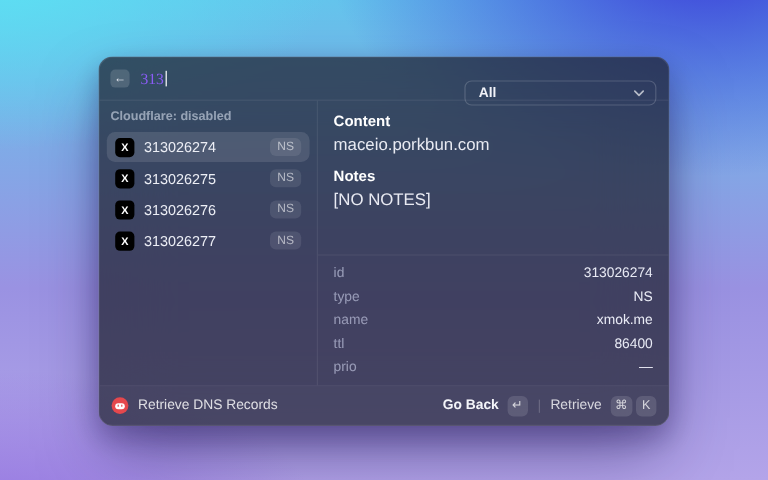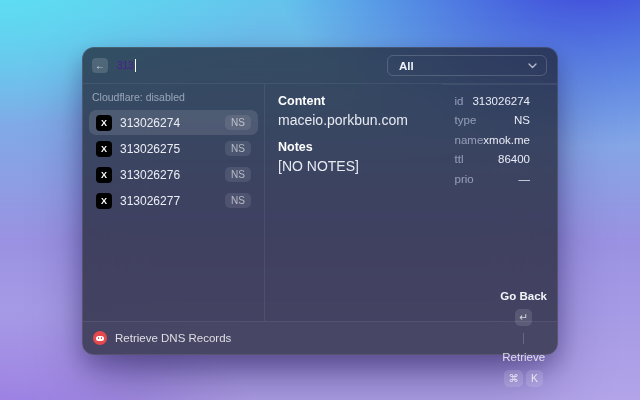--- a/index.html
+++ b/index.html
@@ -26,78 +26,78 @@
   }
 
   
   .header { height: 35px; flex: 0 0 35px; display: flex; align-items: center; padding: 0 10px 0 9px; position: relative; }
   .back-btn {
     width: 16px; height: 15px; border-radius: 4px;
     background: rgba(255,255,255,0.14);
     display: flex; align-items: center; justify-content: center;
     font-size: 10px; color: #e9ebf2; cursor: default;
   }
-  .search-text { margin-left: 9px; font-size: 10px; color: #4c1d95; display: flex; align-items: center; }
+  .search-text { margin-left: 9px; font-size: 13px; color: #8b5cf6; display: flex; align-items: center; font-family: Liberation Serif, serif; }
   .caret { display: inline-block; width: 1.5px; height: 13px; background: #ffffff; margin-left: 1px; }
   .dropdown {
-    position: absolute; right: 10px; top: 7px; width: 160px; height: 21px;
+    position: absolute; right: 10px; top: 19px; width: 160px; height: 21px;
     border: 1px solid rgba(255,255,255,0.17); border-radius: 6px;
     display: flex; align-items: center; padding: 0 9px 0 11px;
   }
   .dropdown-label { font-size: 11.5px; font-weight: bold; color: #f0f2f8; }
   .dropdown-chevron { margin-left: auto; display: flex; }
 
   .h-divider { height: 1px; background: rgba(255,255,255,0.07); flex: 0 0 1px; }
 
   
   .main { flex: 1 1 auto; display: flex; min-height: 0; }
   .sidebar { width: 182px; flex: 0 0 182px; border-right: 1px solid rgba(255,255,255,0.07); padding: 4px 6px 0 6px; }
-  .section-label { font-size: 10.5px; color: rgba(230,236,250,0.55); margin: 3px 3px 7px 3px; }
+  .section-label { font-size: 10.5px; color: rgba(230,236,250,0.55); margin: 3px 3px 7px 3px; font-weight: bold; }
   .row {
     height: 25px; border-radius: 7px; display: flex; align-items: center;
     padding: 0 7px; gap: 8px; margin-bottom: 1px; cursor: default;
   }
   .row.selected { background: rgba(255,255,255,0.11); }
   .row-icon {
     width: 16px; height: 16px; flex: 0 0 16px; border-radius: 4px; background: #000;
     color: #fff; font-size: 9px; font-weight: bold;
     display: flex; align-items: center; justify-content: center;
   }
   .row-id { font-size: 12px; color: #eceef5; }
   .row-tag {
     margin-left: auto; font-size: 10px; color: rgba(255,255,255,0.58);
     background: rgba(255,255,255,0.09); border-radius: 5px; padding: 2px 6px;
   }
 
-  .detail { flex: 1 1 auto; display: flex; flex-direction: row; min-width: 0; }
+  .detail { flex: 1 1 auto; display: flex; flex-direction: column; min-width: 0; }
   .detail-content { padding: 10px 14px 0 13px; flex: 1 1 auto; }
   .detail-heading { font-size: 12.5px; font-weight: bold; color: #ffffff; line-height: 14px; }
   .detail-value { font-size: 14px; color: #e8eaf2; margin-top: 5px; line-height: 14px; }
   .detail-section + .detail-section { margin-top: 13px; }
 
-  .metadata { border-top: 1px solid rgba(255,255,255,0.07); padding: 6px 27px 5px 13px; }
+  .metadata { border-top: 1px solid rgba(255,255,255,0.07); padding: 6px 13px 5px 13px; }
   .meta-row { height: 19.5px; display: flex; align-items: center; justify-content: space-between; }
   .meta-label { font-size: 11.5px; color: rgba(222,228,252,0.55); }
   .meta-value { font-size: 11.5px; color: #e9ebf5; }
 
   
   .footer {
     height: 30px; flex: 0 0 30px; border-top: 1px solid rgba(255,255,255,0.07);
     background: rgba(255,255,255,0.02);
     border-radius: 0 0 12px 12px;
     display: flex; align-items: center; padding: 16px 10px; gap: 8px;
   }
   .app-icon {
     width: 14px; height: 14px; border-radius: 50%; background: #e5484d;
     display: flex; align-items: center; justify-content: center; flex: 0 0 14px;
   }
   .snout { width: 8px; height: 5px; background: #fff; border-radius: 2.5px; display: flex; align-items: center; justify-content: center; gap: 1.5px; }
   .nostril { width: 1.5px; height: 1.5px; border-radius: 50%; background: #e5484d; }
   .app-label { font-size: 11.5px; color: rgba(255,255,255,0.82); }
-  .footer-right { margin-left: auto; display: flex; align-items: center; gap: 7px; flex-direction: column; }
+  .footer-right { margin-left: auto; display: flex; align-items: center; gap: 7px; }
   .primary-label { font-size: 11.5px; font-weight: bold; color: #f4f5f9; }
   .key-badge {
     background: rgba(255,255,255,0.12); border-radius: 5px;
     font-size: 10.5px; color: rgba(255,255,255,0.75);
     min-width: 17px; height: 17px; padding: 0 4px;
     display: flex; align-items: center; justify-content: center;
   }
   .footer-sep { width: 1px; height: 11px; background: rgba(255,255,255,0.18); margin: 0 2px; }
   .actions-label { font-size: 11.5px; color: rgba(255,255,255,0.78); }
   .key-group { display: flex; gap: 3px; }

